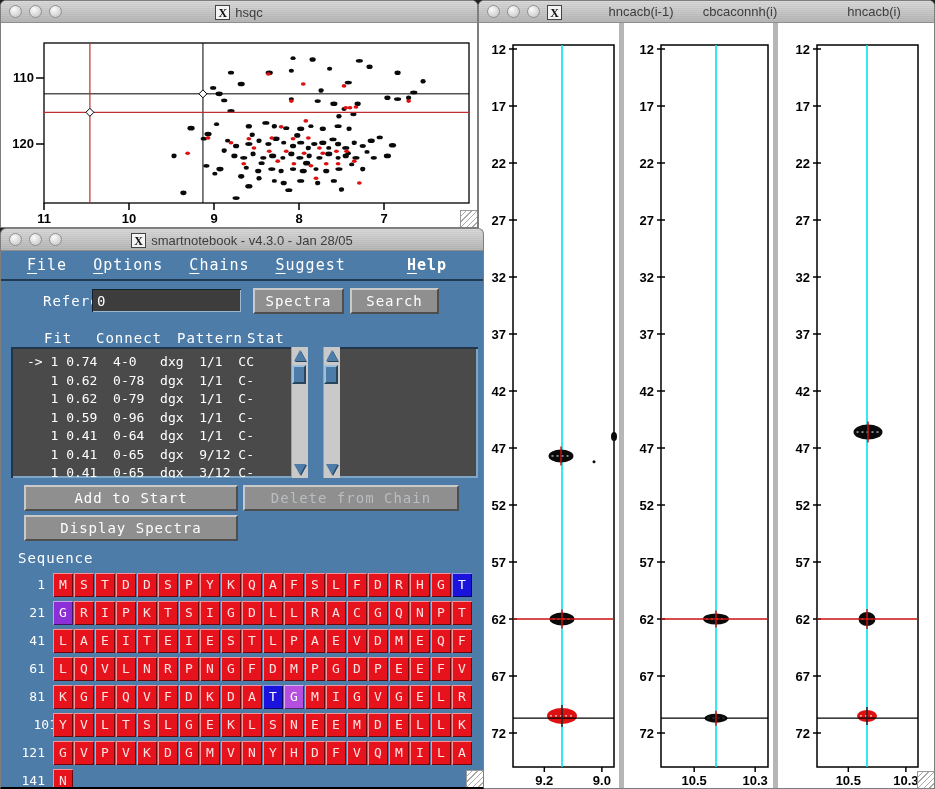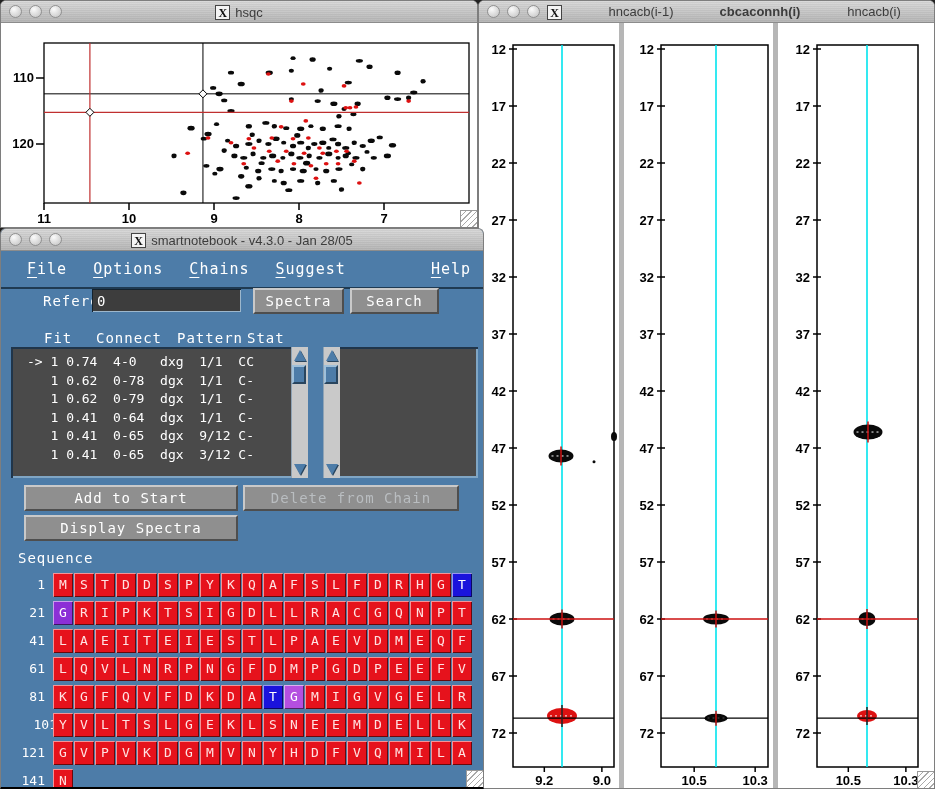--- a/index.html
+++ b/index.html
@@ -14,25 +14,25 @@
   .tl-circle{width:13px;height:13px;border-radius:50%;
       background:radial-gradient(circle at 35% 30%,#fbfbfb,#c0c0c0);border:1px solid #8f8f8f;box-sizing:border-box;}
   .tl-title{position:absolute;top:0;left:0;right:0;height:22px;display:flex;align-items:center;justify-content:center;
       font-family:"Liberation Sans",sans-serif;font-size:13px;color:#3c3c3c;gap:5px;}
   .xicon{display:inline-block;width:15px;height:15px;border:1px solid #444;background:#f4f4f4;color:#111;
       font-family:"Liberation Serif",serif;font-weight:bold;font-size:12px;line-height:15px;text-align:center;box-sizing:border-box;}
   .grip{position:absolute;width:16px;height:16px;background:#fff;border-left:1px solid #999;border-top:1px solid #999;
       background-image:repeating-linear-gradient(135deg,#fff 0 3px,#a9a9a9 3px 4px);}
   
   #win-snb{background:#4d7ca8;}
-  #menubar{position:absolute;left:0;top:22px;width:100%;height:38px;background:#4d7ca8;
+  #menubar{position:absolute;left:0;top:22px;width:100%;height:30px;background:#4d7ca8;
       border-bottom:2px solid #1f3a52;box-sizing:border-box;display:flex;align-items:center;}
   .menu-item{color:#fff;font-size:15px;margin-left:26px;letter-spacing:1px;cursor:default;}
   .menu-item u{text-underline-offset:3px;}
-  .menu-help{margin-left:auto;margin-right:12px;}
+  .menu-help{margin-left:auto;margin-right:36px;font-weight:bold;}
   .snb-label{position:absolute;color:#fff;font-size:14px;letter-spacing:1px;}
   #ref-input{position:absolute;background:#3d3d3d;color:#fff;border:none;font-family:"DejaVu Sans Mono",monospace;
       font-size:14px;padding:0 5px;box-shadow:inset 1px 1px 0 #14222e, inset -1px -1px 0 #9db7cc;box-sizing:border-box;}
   .btn{position:absolute;background:#8f8f8f;color:#fff;font-family:"DejaVu Sans Mono",monospace;font-size:14px;
       letter-spacing:1px;text-align:center;border-top:2px solid #c9c9c9;border-left:2px solid #c9c9c9;
       border-bottom:2px solid #4e4e4e;border-right:2px solid #4e4e4e;box-sizing:border-box;cursor:default;
       display:flex;align-items:center;justify-content:center;}
   .btn.disabled{color:#b9bdc0;}
   .listbox{position:absolute;background:#4a4a4a;box-shadow:inset 2px 2px 0 #20354a, inset -2px -2px 0 #7fa5c4;
       display:flex;box-sizing:border-box;}
@@ -62,21 +62,21 @@
 
   <div class="window" id="win-strips" style="left:478px;top:0;width:457px;height:789px;z-index:1;">
     <div class="titlebar">
       <div class="tl-circles">
         <div class="tl-circle"></div>
         <div class="tl-circle"></div>
         <div class="tl-circle"></div>
         <span class="xicon">X</span>
       </div>
       <span class="strip-title" style="left:162px;">hncacb(i-1)</span>
-      <span class="strip-title" style="left:281px;font-weight:bold;">cbcaconnh(i)</span>
+      <span class="strip-title" style="left:261px;">cbcaconnh(i)</span>
       <span class="strip-title" style="left:395px;">hncacb(i)</span>
     </div>
     <svg id="strips-svg" width="455" height="767" style="position:absolute;left:0;top:22px;background:#fff;">
         <rect x="140" y="0" width="5" height="767" fill="#b6b6b6"></rect>
         <rect x="294" y="0" width="5" height="767" fill="#b6b6b6"></rect>
         <rect x="34" y="22" width="101" height="722" fill="#fff" stroke="#000" stroke-width="1.5"></rect>
         <line x1="30" y1="26" x2="38" y2="26" stroke="#000" stroke-width="1.5"></line>
         <text x="27" y="31" text-anchor="end" class="tick">12</text>
         <line x1="30" y1="83" x2="38" y2="83" stroke="#000" stroke-width="1.5"></line>
         <text x="27" y="88" text-anchor="end" class="tick">17</text>
@@ -421,20 +421,21 @@
     <span class="snb-label" style="left:95px;top:101px;">Connect</span>
     <span class="snb-label" style="left:176px;top:101px;">Pattern</span>
     <span class="snb-label" style="left:246px;top:101px;">Stat</span>
     <span class="snb-label" style="left:338px;top:118px;">Current Chain</span>
 
     <div class="listbox" style="left:10px;top:118px;width:297px;height:131px;">
       <div class="list-rows" id="fit-rows">
           <pre class="list-row">-&gt; 1 0.74  4-0   dxg  1/1  CC</pre>
           <pre class="list-row">   1 0.62  0-78  dgx  1/1  C-</pre>
           <pre class="list-row">   1 0.62  0-79  dgx  1/1  C-</pre>
+          <pre class="list-row">   1 0.59  0-96  dgx  1/1  C-</pre>
           <pre class="list-row">   1 0.41  0-64  dgx  1/1  C-</pre>
           <pre class="list-row">   1 0.41  0-65  dgx  9/12 C-</pre>
           <pre class="list-row">   1 0.41  0-65  dgx  3/12 C-</pre>
         </div>
       <div class="scrollbar">
         <div class="sb-btn sb-up">
             <div class="tri-up"></div>
           </div>
         <div class="sb-thumb"></div>
         <div class="sb-btn sb-down">

